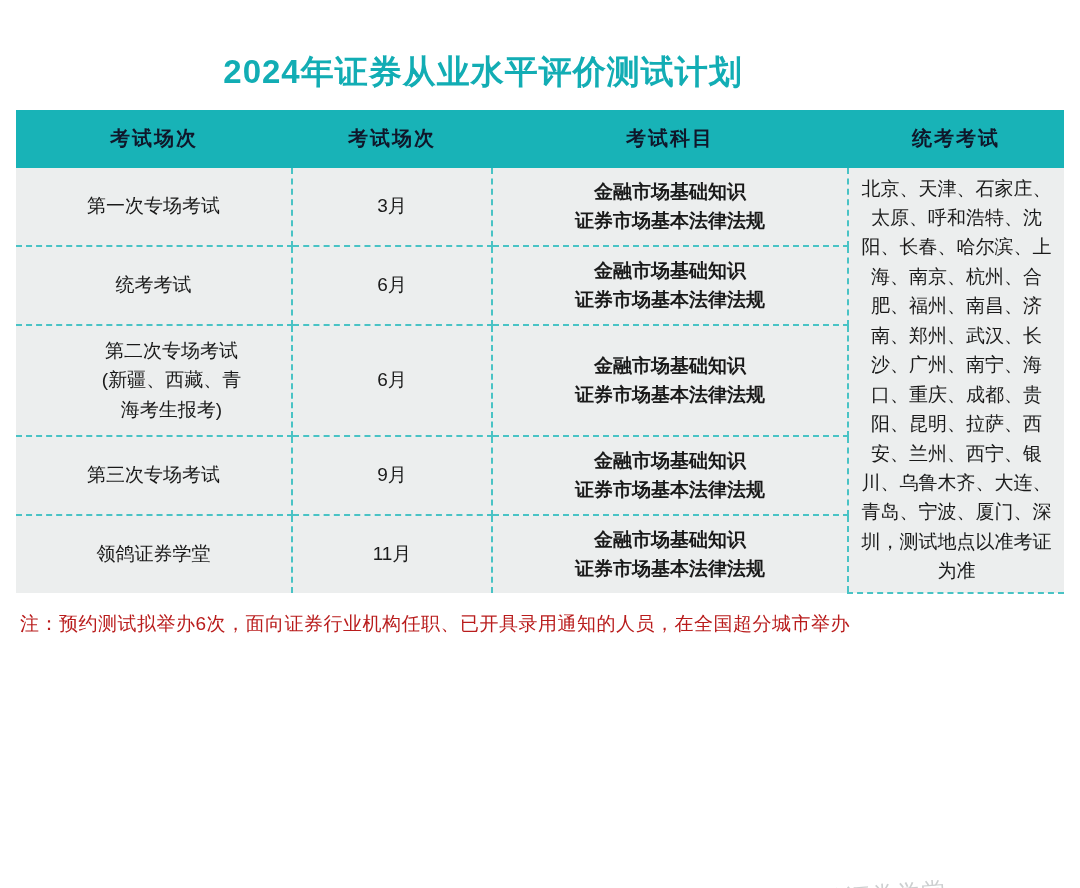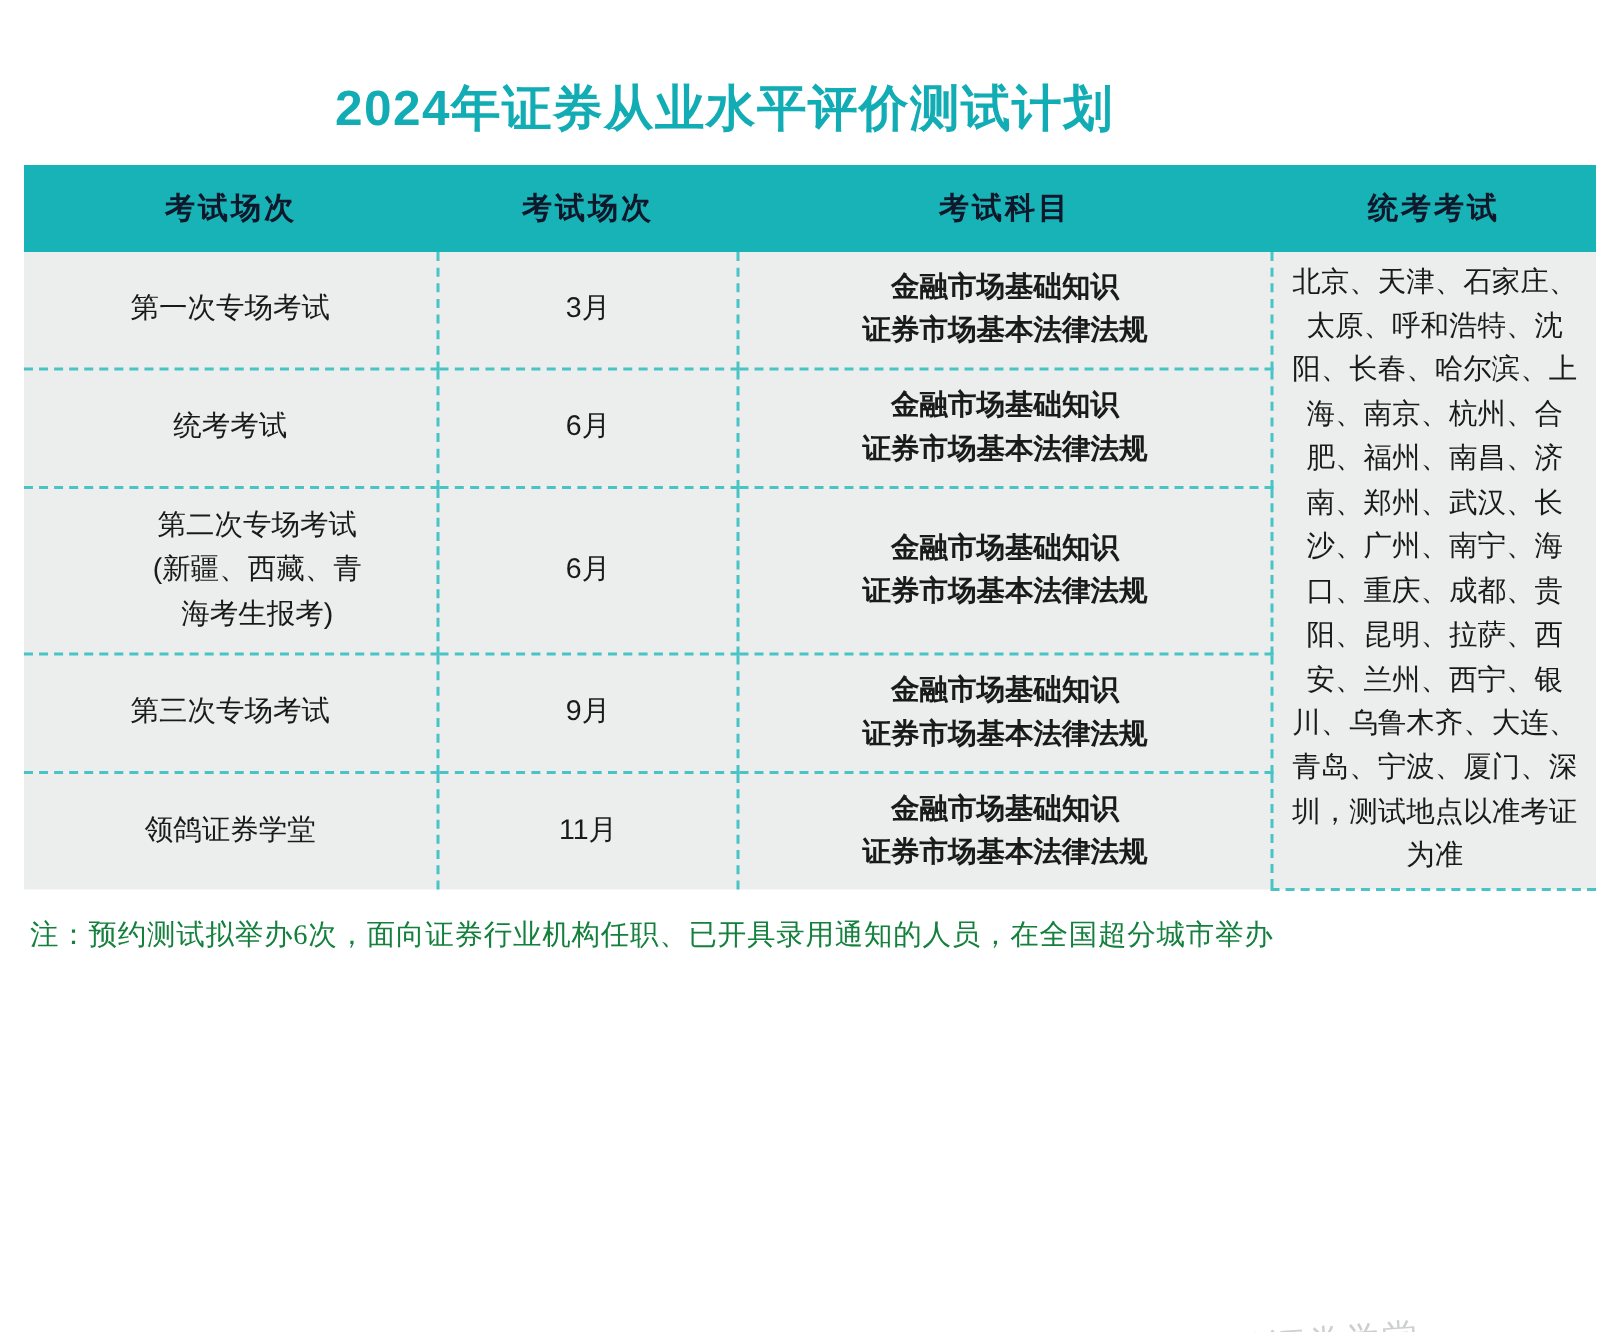--- a/index.html
+++ b/index.html
@@ -82,25 +82,24 @@
   }
   td.city-cell {
     font-size: 19px;
     line-height: 1.85;
     text-align: center;
     padding: 4px 10px;
     letter-spacing: 0px;
   }
   .note {
     font-size: 19px;
-    color: #15803d;
+    color: #b91c1c;
     padding: 16px 4px 0 4px;
     line-height: 1.5;
     letter-spacing: 0.5px;
-    font-family: Liberation Serif, serif;
   }
   .watermark {
     position: absolute;
     right: 18px;
     bottom: 10px;
     font-size: 23px;
     color: #b9bdbe;
     opacity: 0.72;
     letter-spacing: 2px;
     white-space: nowrap;

